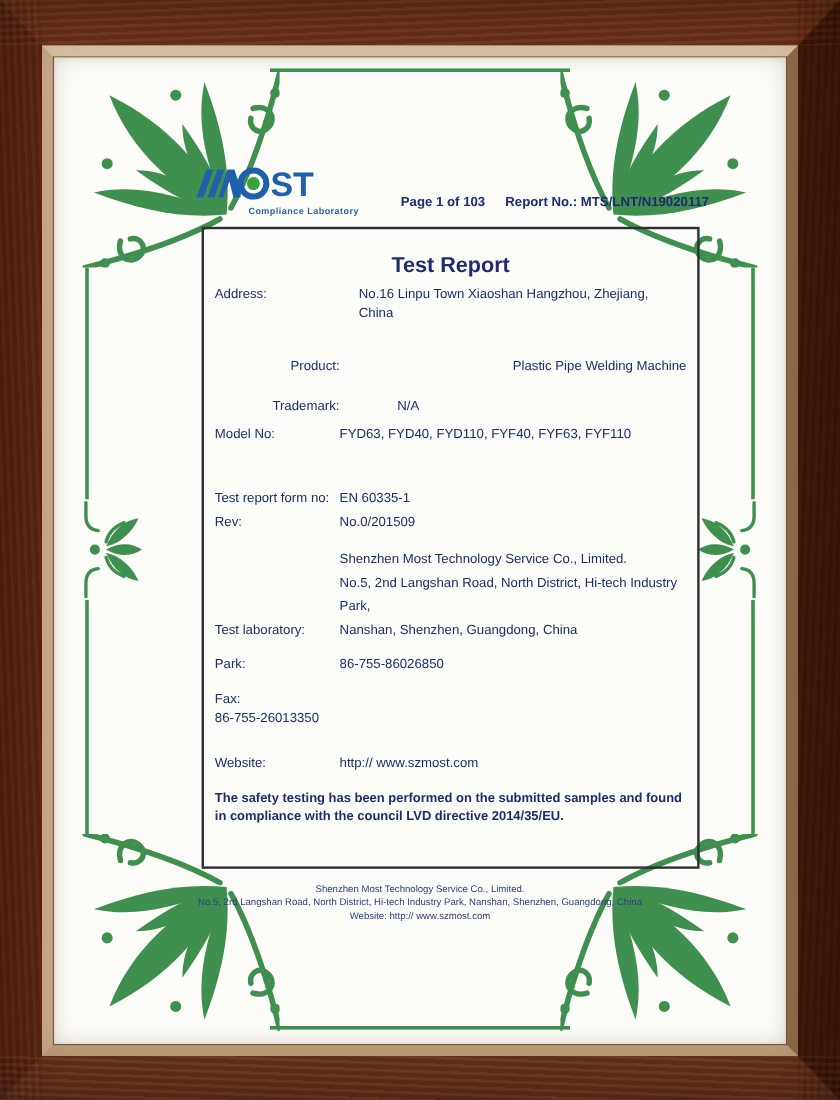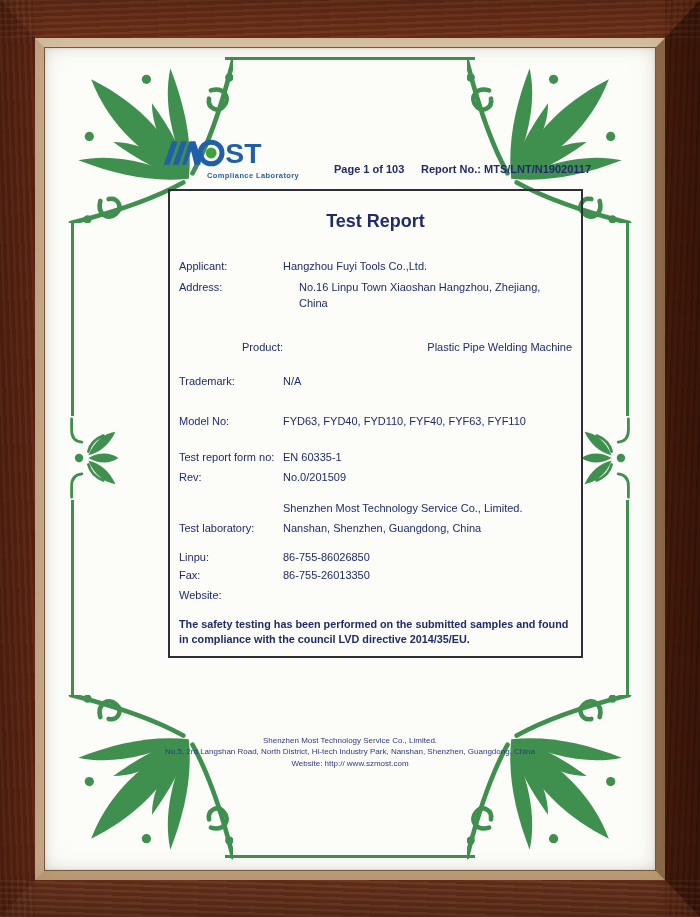--- a/index.html
+++ b/index.html
@@ -42,21 +42,21 @@
   .mid-orn{position:absolute;width:56px;height:84px;}
 
   
   .logo{position:absolute;left:162px;top:134px;width:100px;height:48px;}
   .logo-sub{position:absolute;left:163px;top:171px;font-size:7.5px;font-weight:bold;
     color:#2b5fa8;letter-spacing:.4px;white-space:nowrap;margin-left:44px;}
   .page-info{position:absolute;left:334px;top:163px;font-size:11px;font-weight:bold;color:#1F2B6E;}
   .report-no{position:absolute;right:109px;top:163px;font-size:11px;font-weight:bold;color:#1F2B6E;}
 
   
-  .box{position:absolute;left:168px;top:189px;width:415px;height:469px;
+  .box{position:absolute;left:168px;top:189px;width:415px;height:535px;
     box-sizing:border-box;border:2px solid #2e2e38;padding:10px 9px 16px 9px;}
   .title{margin-top:10px;text-align:center;font-size:18px;font-weight:bold;color:#1F2B6E;}
   .row{display:flex;font-size:11px;color:#1F2B6E;line-height:16px;}
   .row .lbl{width:104px;flex:none;}
   .row .val{flex:1;}
   .lab-lines{line-height:19.5px;}
   .lab-lines span{display:block;}
   .statement{margin-top:14px;font-size:10.8px;font-weight:bold;color:#1F2B6E;line-height:15px;}
 
   
@@ -155,65 +155,63 @@
     <circle cx="59" cy="22" r="6.5" fill="#3AA33C"></circle>
     <text x="76" y="34" font-family="Liberation Sans, sans-serif" font-size="34" font-weight="bold" fill="#2060AB">ST</text>
   </svg>
   <div class="logo-sub">Compliance Laboratory</div>
   <div class="page-info">Page 1 of 103</div>
   <div class="report-no">Report No.: MTS/LNT/N19020117</div>
 
   <div class="box">
     <div class="title">Test Report</div>
 
-    <div class="row" style="margin-top:26px;">
-      <span class="lbl">Applicant:</span>
-      <span class="val">Hangzhou Fuyi Tools Co.,Ltd.</span>
-    </div>
     <div class="row" style="margin-top:5px;gap:16px;">
       <span class="lbl">Address:</span>
       <span class="val">No.16 Linpu Town Xiaoshan Hangzhou, Zhejiang, China</span>
     </div>
     <div class="row" style="margin-top:28px;text-align:right;">
       <span class="lbl">Product:</span>
       <span class="val">Plastic Pipe Welding Machine</span>
     </div>
-    <div class="row" style="margin-top:18px;">
+    <div class="row" style="margin-top:18px;margin-left:48px;">
       <span class="lbl">Trademark:</span>
       <span class="val">N/A</span>
     </div>
-    <div class="row" style="margin-top:24px;">
+    <div class="row" style="margin-top:7px;">
       <span class="lbl">Model No:</span>
       <span class="val">FYD63, FYD40, FYD110, FYF40, FYF63, FYF110</span>
     </div>
-    <div class="row" style="margin-top:20px;">
+    <div class="row" style="margin-top:37px;">
       <span class="lbl">Test report form no:</span>
       <span class="val">EN 60335-1</span>
     </div>
     <div class="row" style="margin-top:4px;">
       <span class="lbl">Rev:</span>
       <span class="val">No.0/201509</span>
     </div>
     <div class="row" style="margin-top:14px;align-items:flex-end;">
       <span class="lbl" style="line-height:19.5px;">Test laboratory:</span>
       <span class="val lab-lines">
         <span>Shenzhen Most Technology Service Co., Limited.</span>
+        <span>No.5, 2nd Langshan Road, North District, Hi-tech Industry Park,</span>
         <span>Nanshan, Shenzhen, Guangdong, China</span>
       </span>
     </div>
     <div class="row" style="margin-top:11px;">
-      <span class="lbl">Linpu:</span>
+      <span class="lbl">Park:</span>
       <span class="val">86-755-86026850</span>
     </div>
-    <div class="row" style="margin-top:2px;">
+    <div class="row" style="margin-top:13px;flex-direction:column;">
       <span class="lbl">Fax:</span>
       <span class="val">86-755-26013350</span>
     </div>
-    <div class="row" style="margin-top:4px;">
+    <div class="row" style="margin-top:21px;">
       <span class="lbl">Website:</span>
+      <span class="val">http:// www.szmost.com</span>
     </div>
 
     <div class="statement">The safety testing has been performed on the submitted samples and found in compliance with the council LVD directive 2014/35/EU.</div>
   </div>
 
   <div class="footer">
     <div>Shenzhen Most Technology Service Co., Limited.</div>
     <div>No.5, 2rd Langshan Road, North District, Hi-tech Industry Park, Nanshan, Shenzhen, Guangdong, China</div>
     <div>Website: http:// www.szmost.com</div>
   </div>

